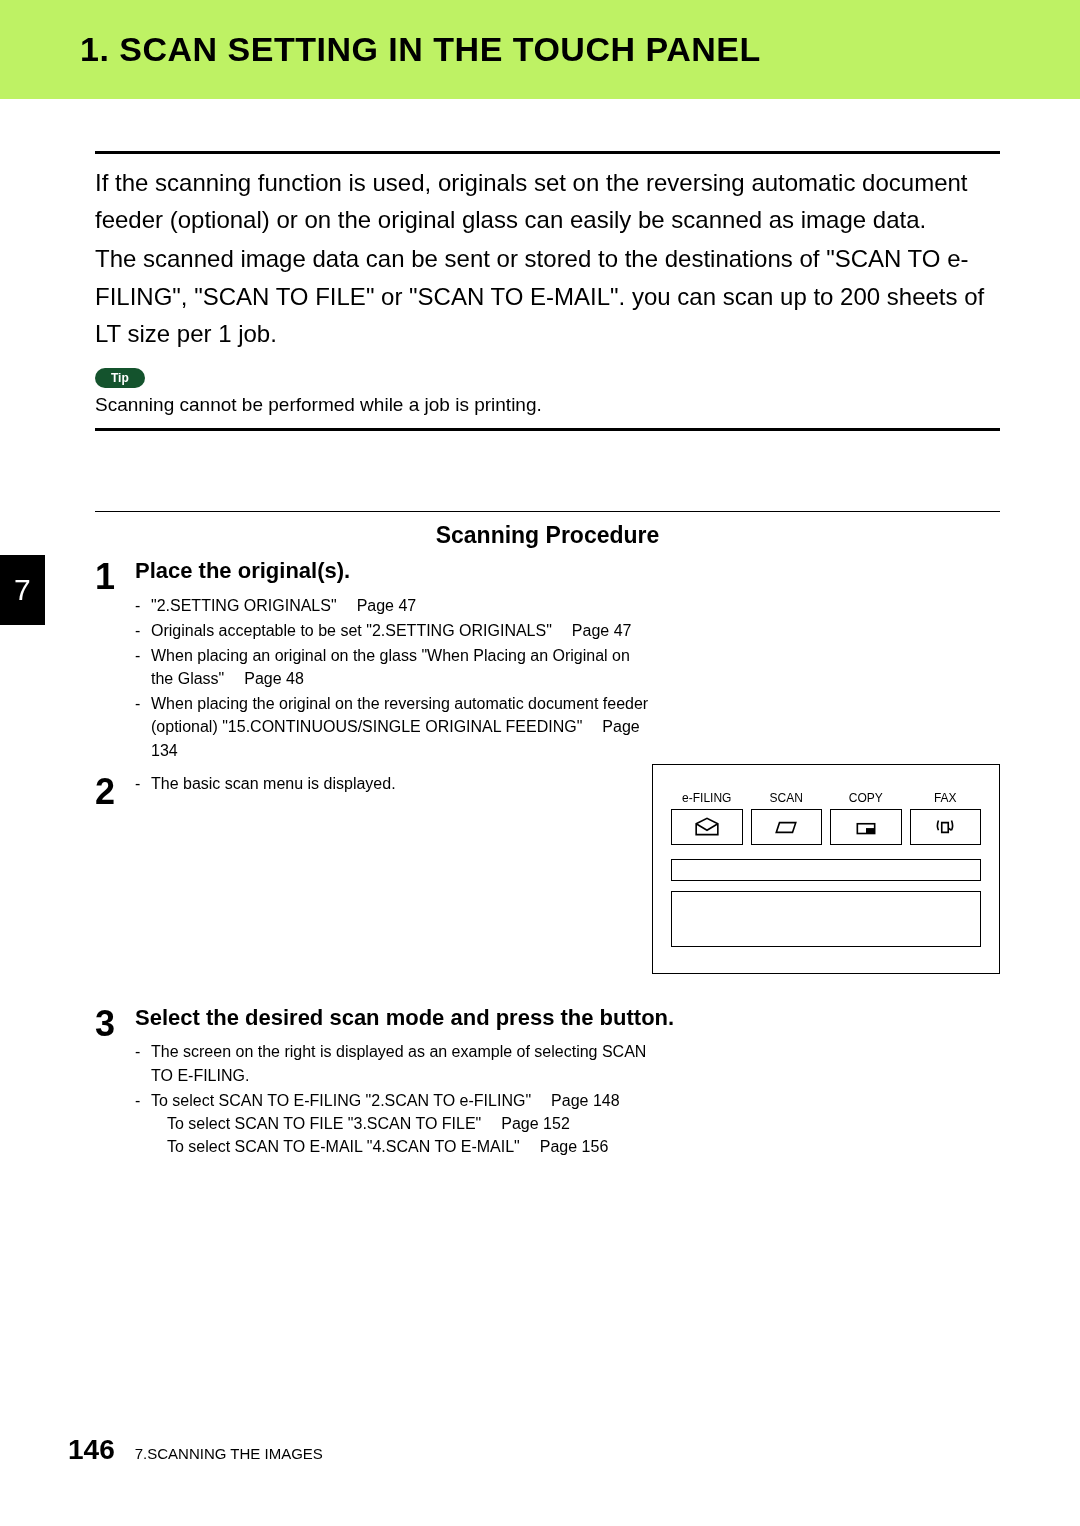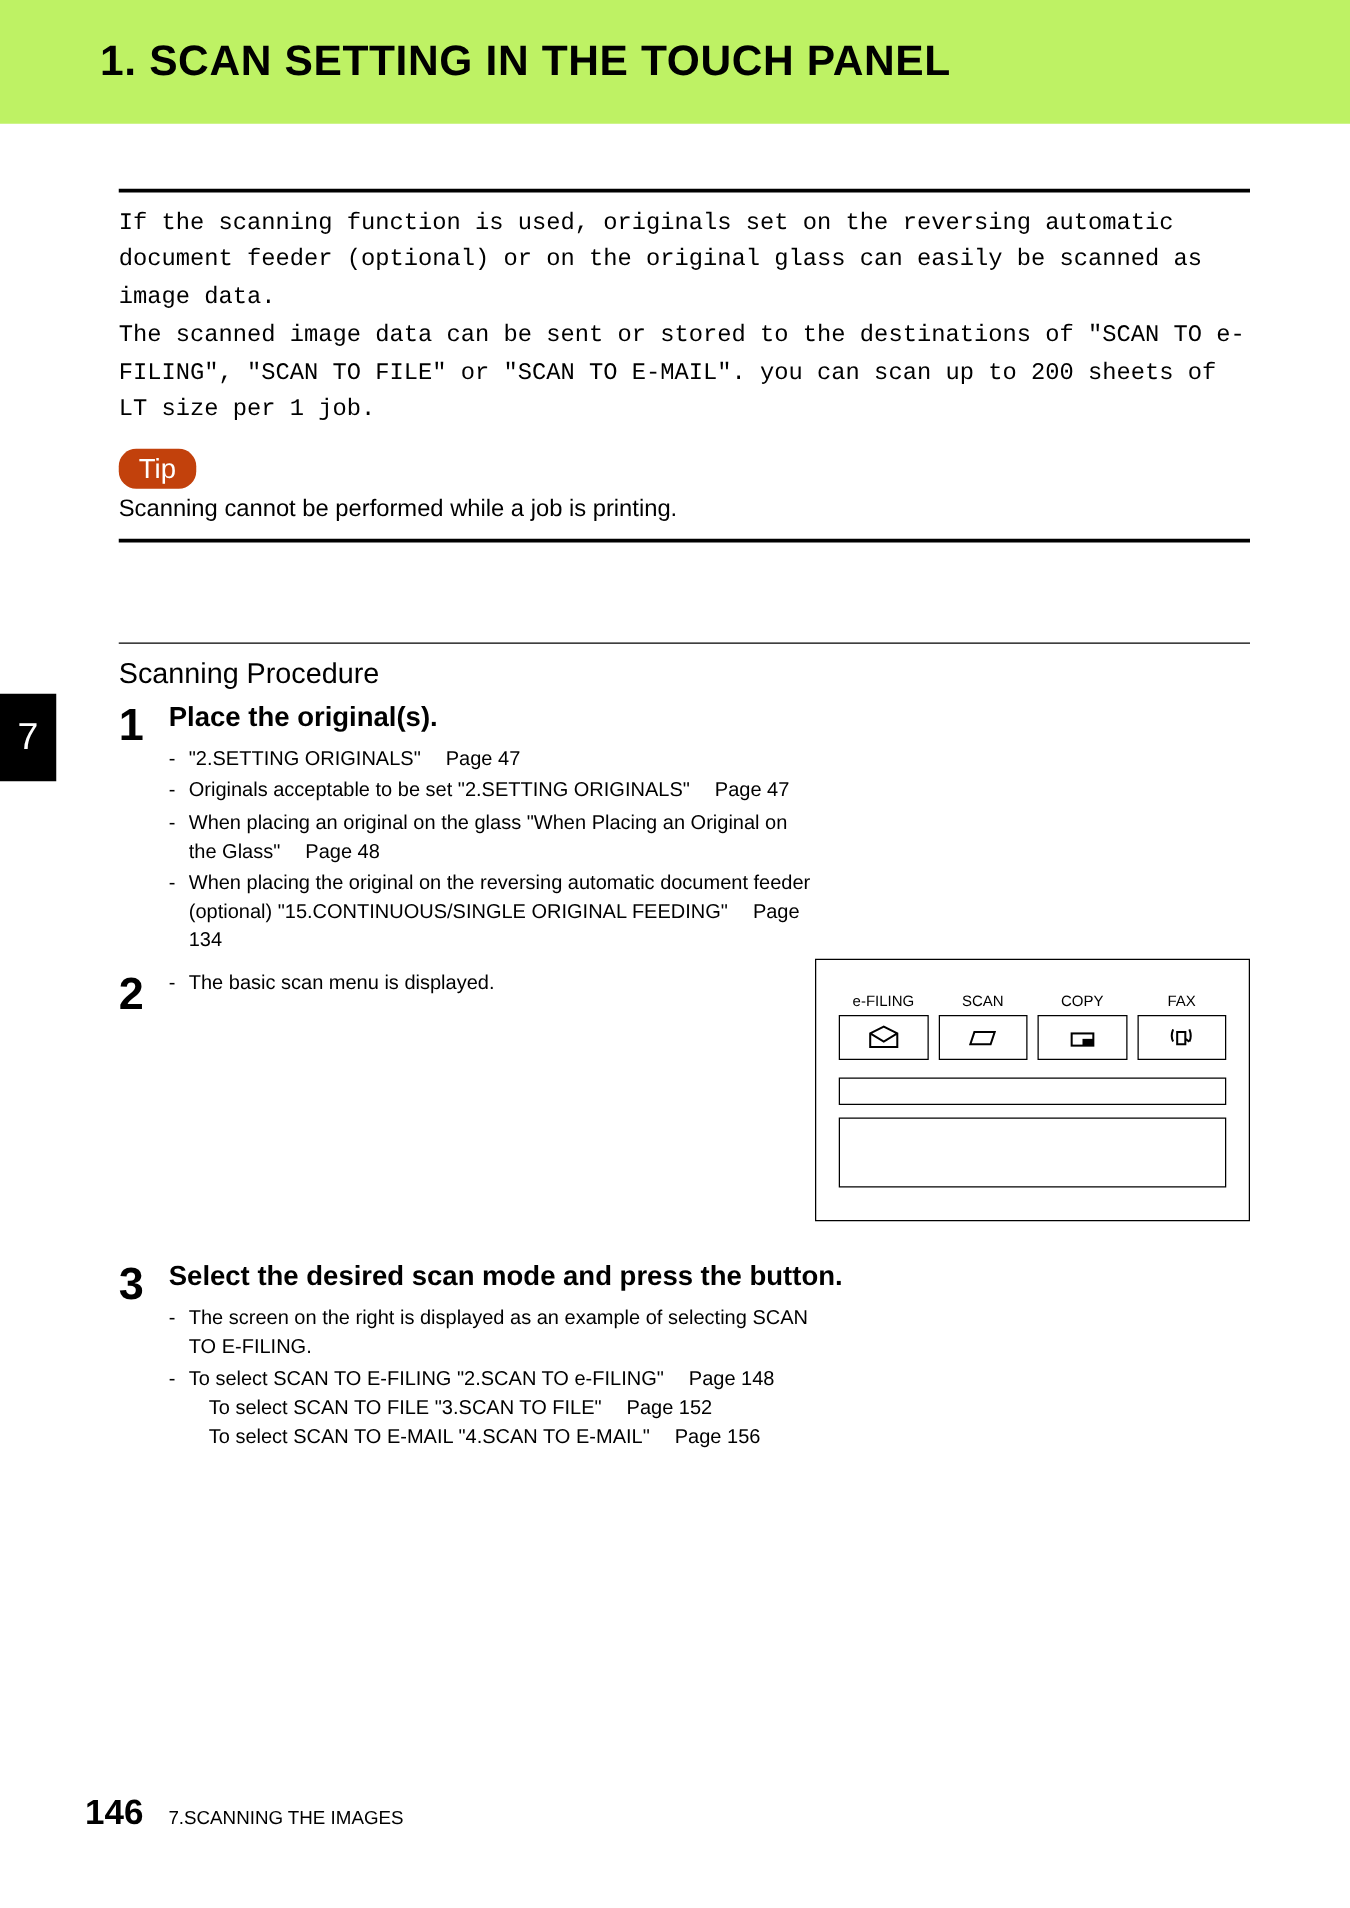--- a/index.html
+++ b/index.html
@@ -27,50 +27,50 @@
   }
   .rule-thick {
     border-top: 3px solid #000;
     margin-bottom: 10px;
   }
   .rule-thin {
     border-top: 1px solid #000;
     margin: 10px 0;
   }
   .intro p {
-    font-size: 19px;
+    font-size: 24px;
     line-height: 1.55;
     margin-bottom: 2px;
-    font-family: Liberation Mono, monospace;
   }
   .footnote {
     font-size: 19px;
     margin-top: 10px;
   }
   .tip-badge {
     display: inline-block;
-    background: #c2410c;
+    background: #14532d;
     color: #fff;
-    font-size: 22px;
-    font-weight: normal;
+    font-size: 12px;
+    font-weight: bold;
     padding: 3px 16px;
     border-radius: 14px;
     margin: 14px 0 6px 0;
   }
   .tip-text {
     font-size: 19px;
     margin-bottom: 12px;
   }
   .section-gap {
     height: 60px;
   }
   .section-title {
     font-size: 23px;
-    font-weight: normal;
+    font-weight: bold;
     margin-bottom: 4px;
+    text-align: center;
   }
   .step {
     display: flex;
     margin-top: 8px;
   }
   .step-num {
     font-size: 36px;
     font-weight: bold;
     width: 40px;
     flex-shrink: 0;

